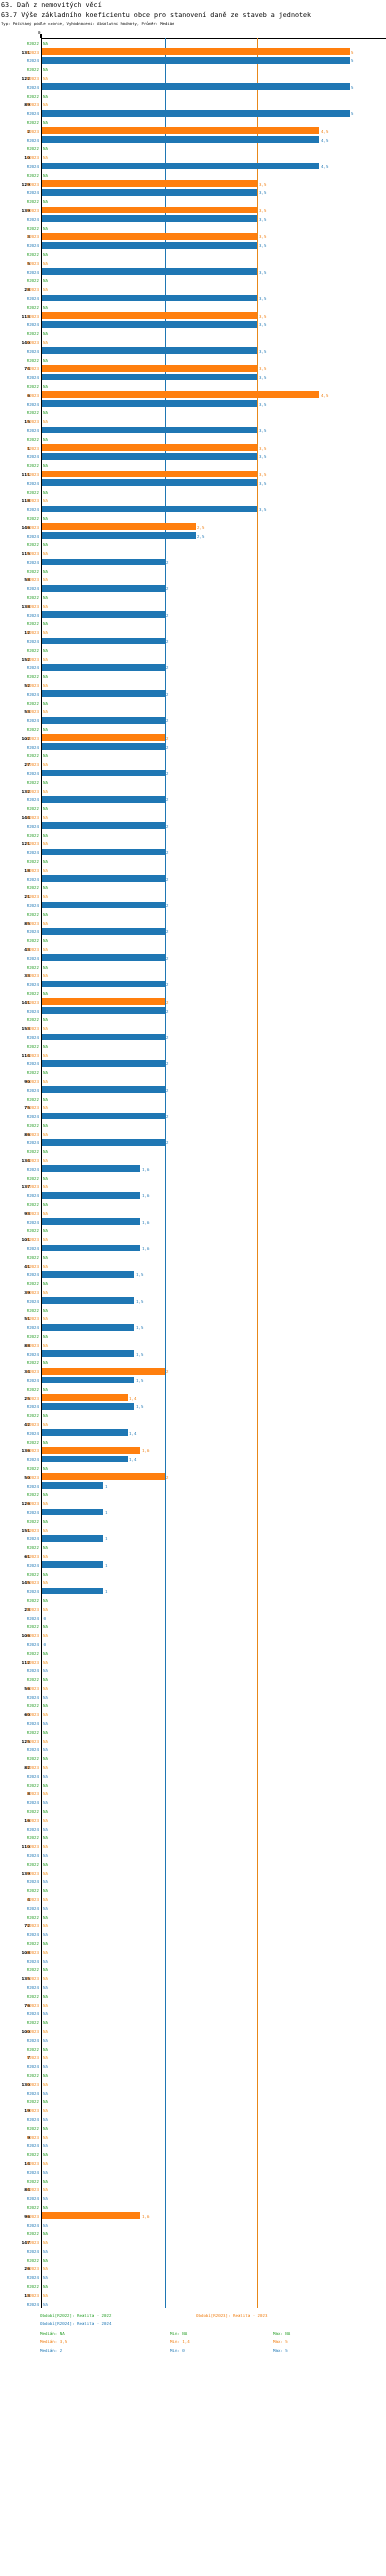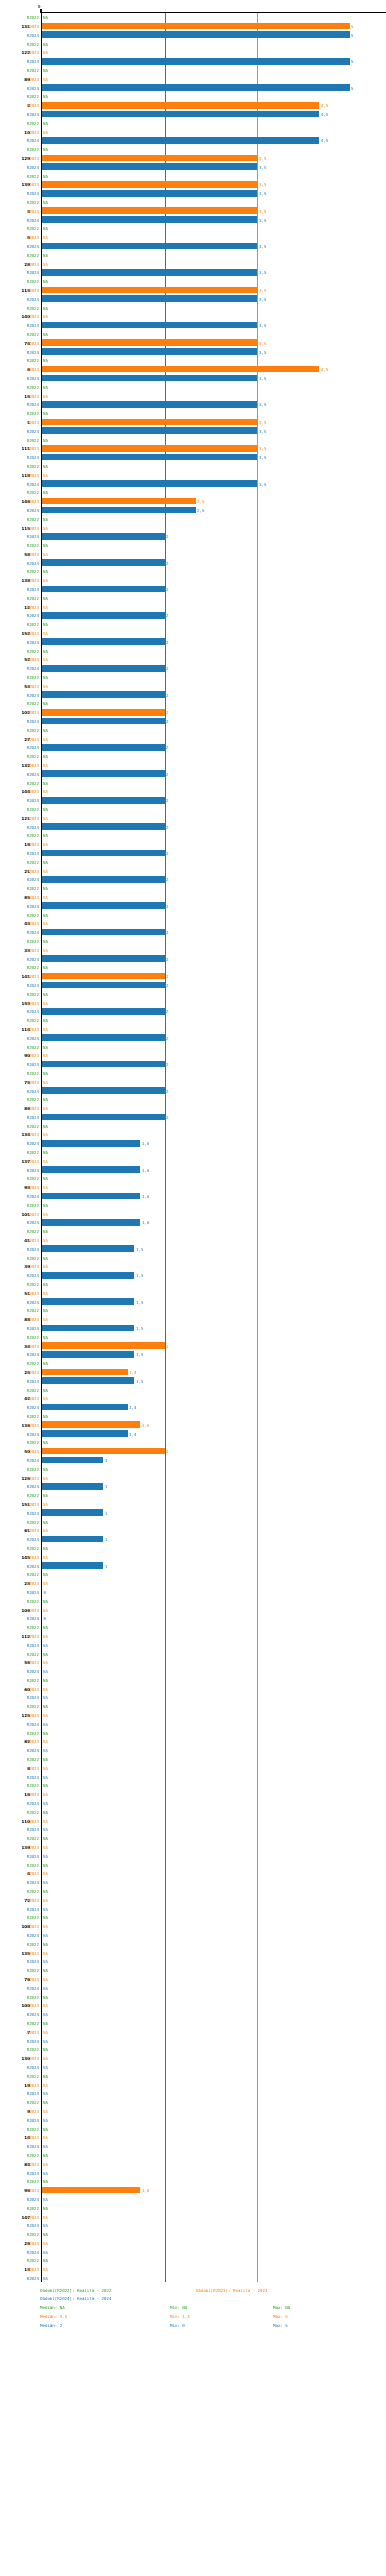--- a/index.html
+++ b/index.html
@@ -96,20 +96,25 @@
   .lg{position:absolute;font-size:4.1px;white-space:nowrap;}
   .lg.green{color:#2ca02c;}
   .lg.orange{color:#f07e11;}
   .lg.blue{color:#1f77b4;}
 </style>
 </head>
 <body>
 
 <div class="page">
 
+  <div class="hdr">
+    <h1>63. Daň z nemovitých věcí</h1>
+    <h2>63.7 Výše základního koeficientu obce pro stanovení daně ze staveb a jednotek</h2>
+    <div class="sub">Typ: Počítaný podle vzorce, Vyhodnocení: Absolutní hodnoty, Průměr: Medián</div>
+  </div>
 
   <div class="plot">
     <div class="axis-top">
       <div class="tick0">0</div>
       <div class="ytick"></div>
       <div class="axisline"></div>
     </div>
     <div class="rows" id="rows">
       <div class="zeroaxis"></div>
       <div class="gridline grid-blue" id="gl-blue" style="left: 165px;"></div>

